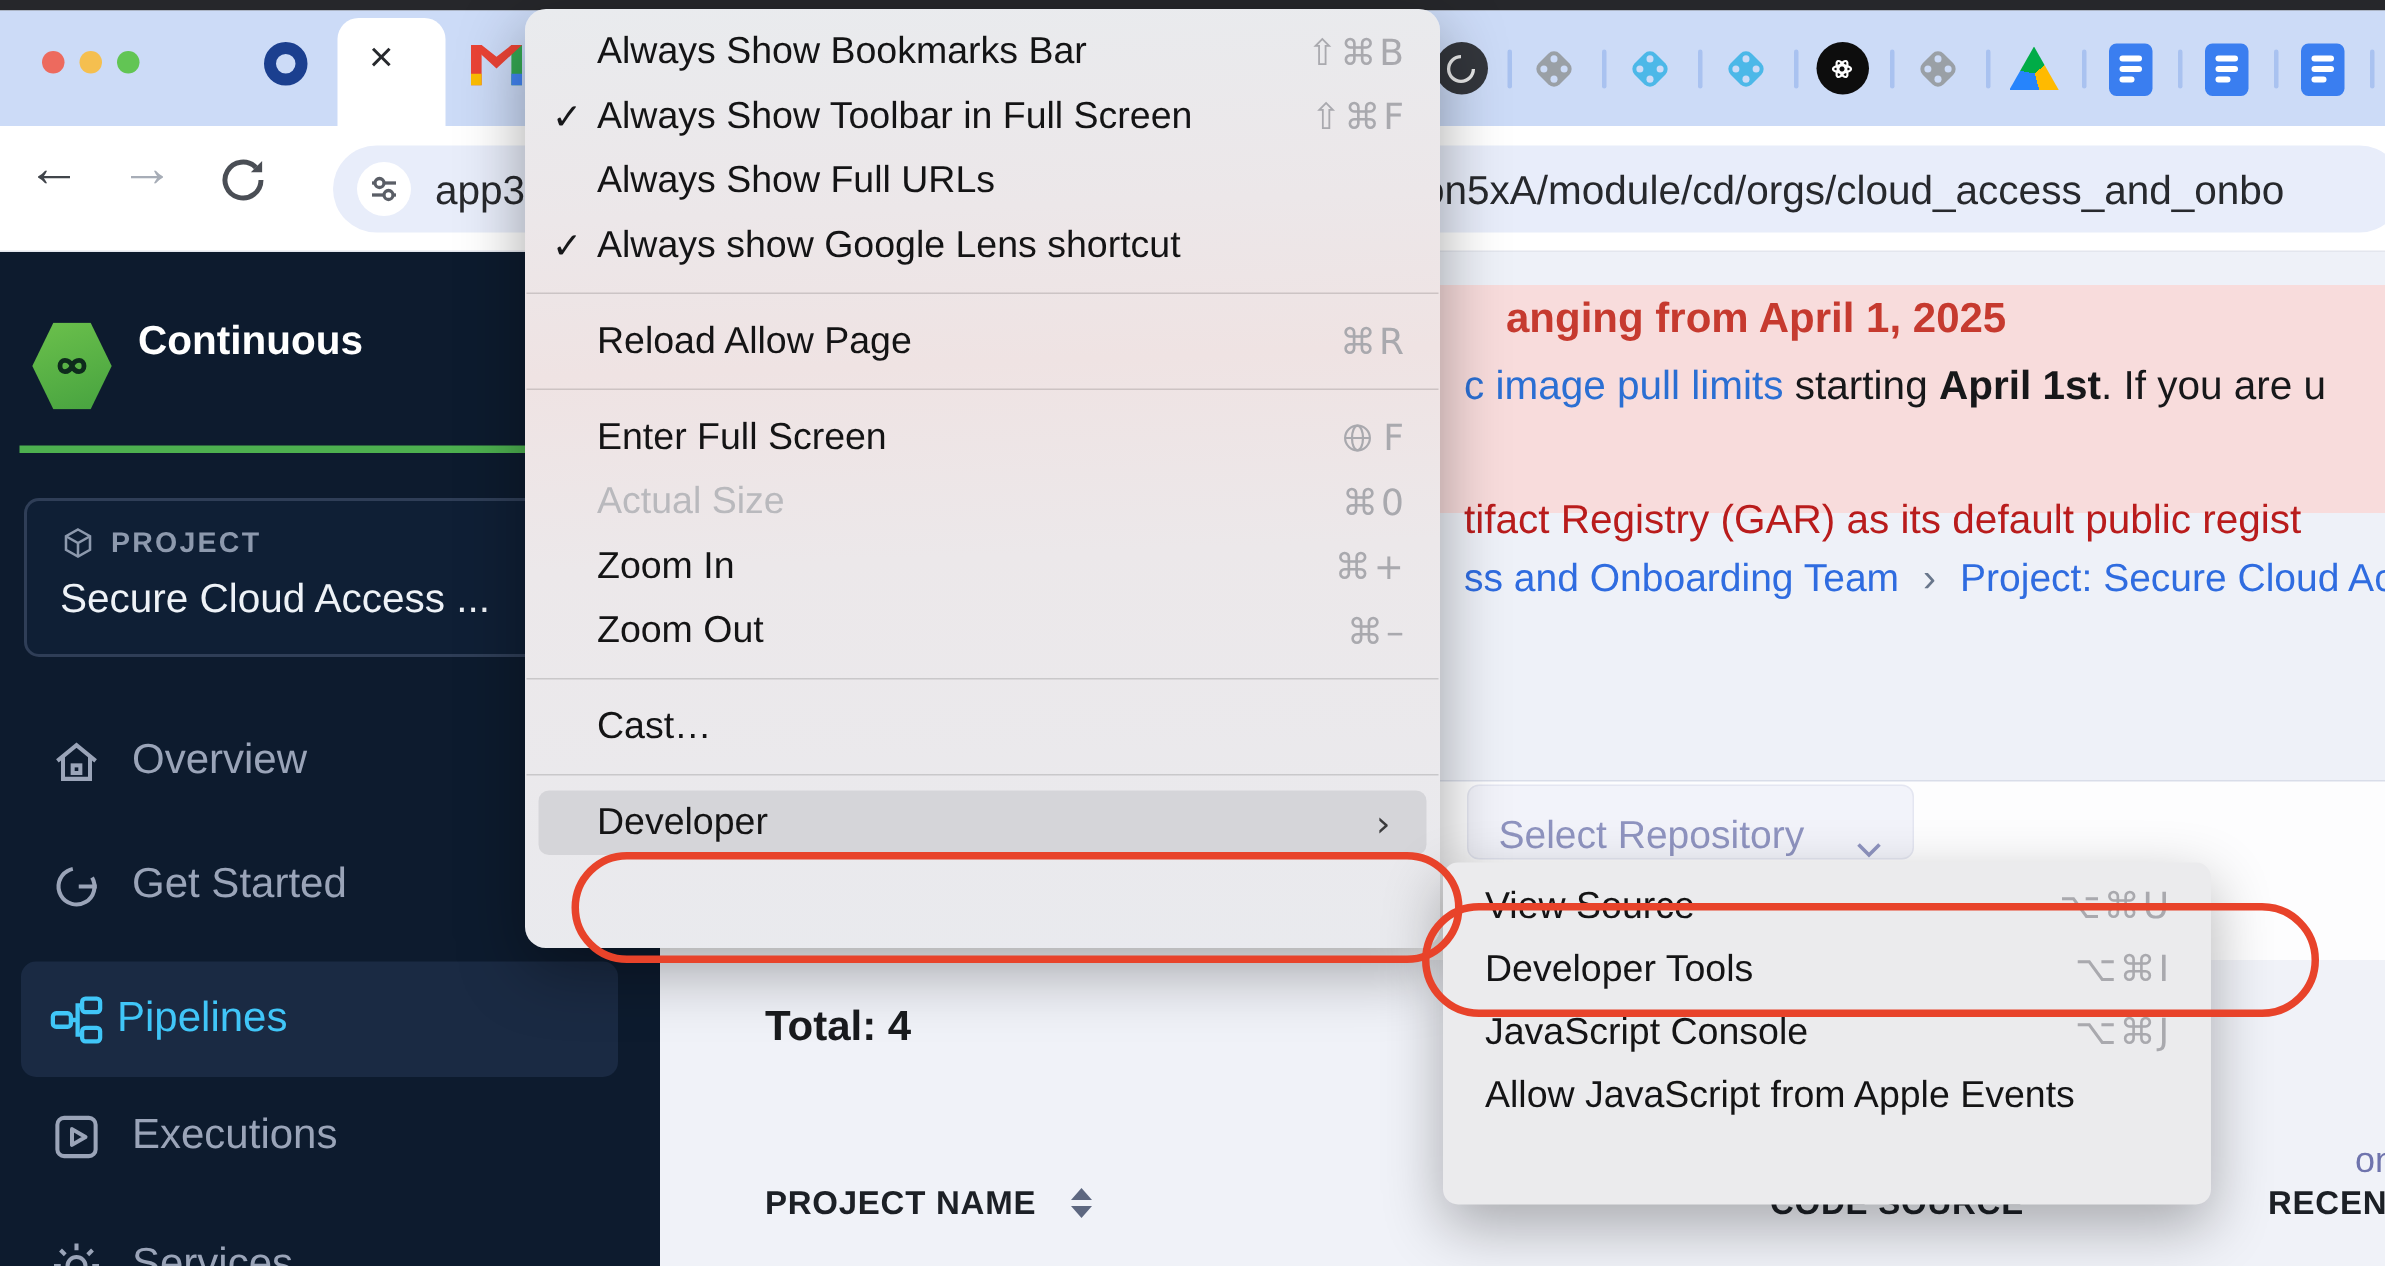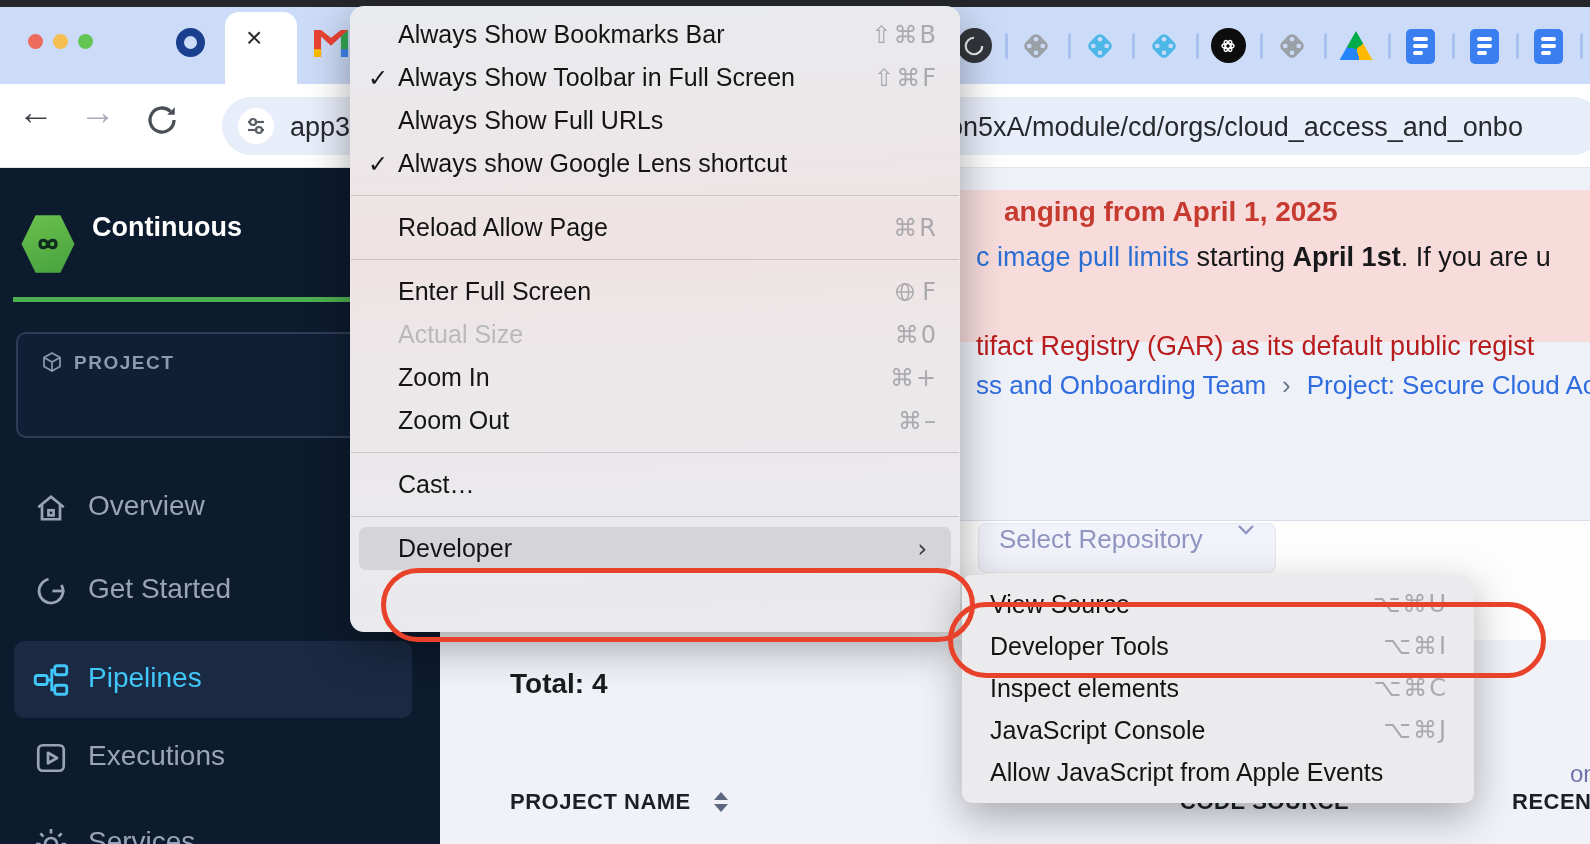--- a/index.html
+++ b/index.html
@@ -45,21 +45,21 @@
   
   .main-hdr-bg{left:440px;top:168px;width:1150px;height:352px;background:#eef1f8;}
   .main-mid-bg{left:440px;top:520px;width:1150px;height:120px;background:#fdfdfe;border-top:1px solid #d9dde9;box-sizing:border-box;}
   .banner{left:460px;top:190px;width:1150px;height:152px;background:#f8dcdc;border-radius:10px;}
   .banner-h{left:1004px;top:196px;font-size:28px;font-weight:bold;color:#c63a2f;white-space:nowrap;}
   .banner-l2{left:976px;top:242px;font-size:27px;color:#17181a;white-space:nowrap;}
   .banner-l3{left:976px;top:284px;font-size:27px;color:#b91c1c;white-space:nowrap;margin-top:47px;}
   .blink{color:#2b6fd3;}
   .crumbs{left:976px;top:370px;display:flex;gap:16px;font-size:26px;color:#2f6ce0;white-space:nowrap;align-items:center;}
   .crumb-sep{color:#69778c;font-size:26px;}
-  .select-pill{left:978px;top:523px;width:298px;height:50px;background:#f2f3fa;border:1px solid #e4e6f1;border-radius:8px;box-sizing:border-box;display:flex;align-items:flex-start;justify-content:space-between;padding:0 20px;}
+  .select-pill{left:978px;top:523px;width:298px;height:50px;background:#f2f3fa;border:1px solid #e4e6f1;border-radius:8px;box-sizing:border-box;display:flex;align-items:flex-end;justify-content:space-between;padding:0 20px;}
   .select-pill span{font-size:26px;color:#8f94c0;}
   .total{left:510px;top:668px;font-size:28px;font-weight:bold;color:#191b1e;}
   .col-h{top:789px;font-size:22px;font-weight:bold;letter-spacing:.5px;color:#1c2026;white-space:nowrap;}
   .sort{left:714px;top:792px;display:flex;flex-direction:column;gap:4px;align-items:center;}
   .sort i{display:block;width:0;height:0;border-left:7px solid transparent;border-right:7px solid transparent;}
   .sort .up{border-bottom:8px solid #5d6780;}
   .sort .dn{border-top:8px solid #5d6780;}
   .frag-on{left:1570px;top:760px;font-size:24px;color:#6f74ad;}
 
   
@@ -230,20 +230,21 @@
   <div class="abs green-line"></div>
 
   <div class="abs proj-card"></div>
   <div class="abs" style="left:40px;top:350px;">
     <svg width="24" height="24" viewBox="0 0 24 24" fill="none" stroke="#8d99ad" stroke-width="1.7">
         <path d="M12 3l8 4.5v9L12 21l-8-4.5v-9L12 3z"></path>
         <path d="M4 7.5l8 4.5 8-4.5M12 12v9"></path>
       </svg>
   </div>
   <div class="abs proj-label">PROJECT</div>
+  <div class="abs proj-name">Secure Cloud Access ...</div>
 
   <div class="abs nav-active-bg"></div>
 
   <div class="abs" style="left:33px;top:490px;">
     <svg width="36" height="36" viewBox="0 0 24 24" fill="none" stroke="#9aa4b8" stroke-width="1.8">
         <path d="M3.5 11.5L12 4.5l8.5 7"></path>
         <path d="M6 9.8V19.5h12V9.8"></path>
         <rect x="10.3" y="13.5" width="3.4" height="3.4"></rect>
       </svg>
   </div>
@@ -258,21 +259,21 @@
   <div class="abs nav-item-label" style="left:88px;top:573px;">Get Started</div>
 
   <div class="abs" style="left:33px;top:662px;">
     <svg width="36" height="36" viewBox="0 0 24 24" fill="none" stroke="#40c6f8" stroke-width="1.9">
         <rect x="1.5" y="9" width="8" height="6" rx="1.5"></rect>
         <rect x="14.5" y="2.5" width="8" height="6" rx="1.5"></rect>
         <rect x="14.5" y="15.5" width="8" height="6" rx="1.5"></rect>
         <path d="M9.5 12h3M12.5 12V5.5h2M12.5 12v6.5h2"></path>
       </svg>
   </div>
-  <div class="abs nav-item-label" style="left:88px;top:662px;color:#40c6f8;font-weight:500;">Pipelines</div>
+  <div class="abs nav-item-label" style="left:78px;top:662px;color:#40c6f8;font-weight:500;">Pipelines</div>
 
   <div class="abs" style="left:33px;top:740px;">
     <svg width="36" height="36" viewBox="0 0 24 24" fill="none" stroke="#9aa4b8" stroke-width="1.8">
         <rect x="3.5" y="3.5" width="17" height="17" rx="3"></rect>
         <path d="M10 8.5L16 12l-6 3.5z" stroke-linejoin="round"></path>
       </svg>
   </div>
   <div class="abs nav-item-label" style="left:88px;top:740px;">Executions</div>
 
   <div class="abs" style="left:33px;top:826px;">
@@ -375,24 +376,20 @@
   <div class="abs sub-panel">
     <div class="s-row">
       <span class="s-label">View Source</span>
       <span class="s-short">⌥⌘U</span>
     </div>
     <div class="s-row">
       <span class="s-label">Developer Tools</span>
       <span class="s-short">⌥⌘I</span>
     </div>
     <div class="s-row">
-      <span class="s-label">Inspect elements</span>
-      <span class="s-short">⌥⌘C</span>
-    </div>
-    <div class="s-row">
       <span class="s-label">JavaScript Console</span>
       <span class="s-short">⌥⌘J</span>
     </div>
     <div class="s-row">
       <span class="s-label">Allow JavaScript from Apple Events</span>
     </div>
   </div>
 
   <div class="abs oval oval1"></div>
   <div class="abs oval oval2"></div>

